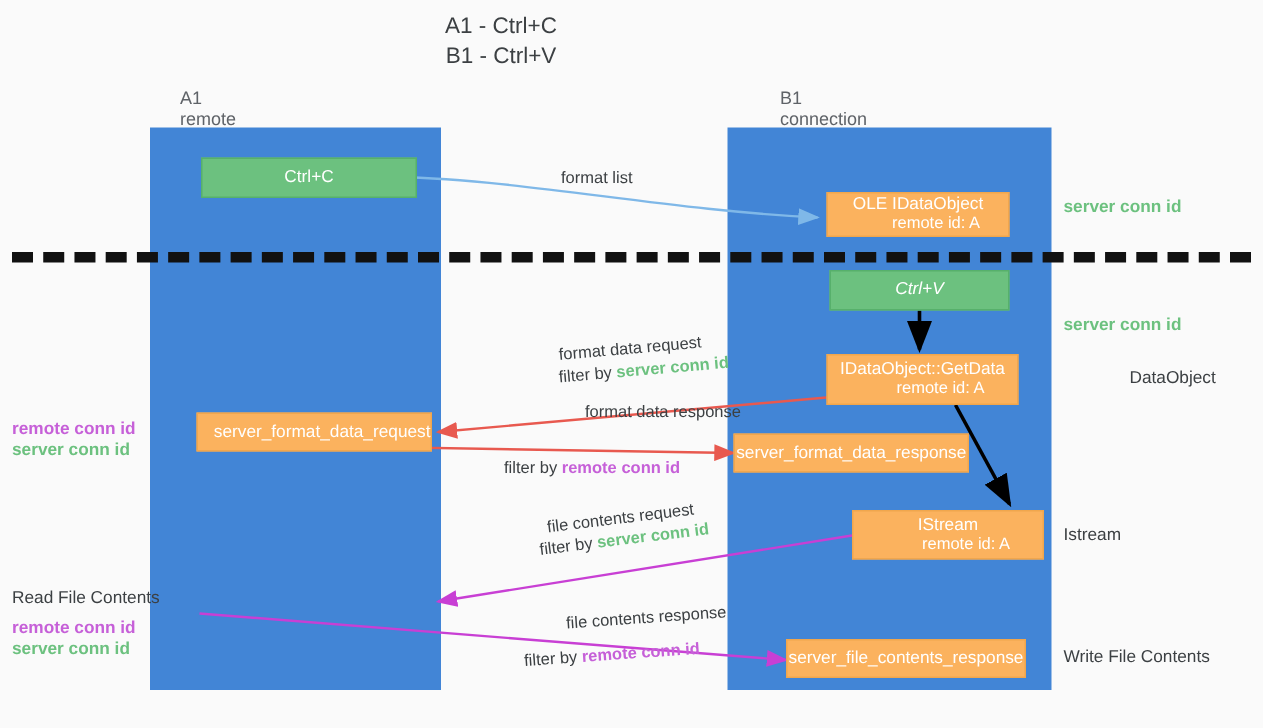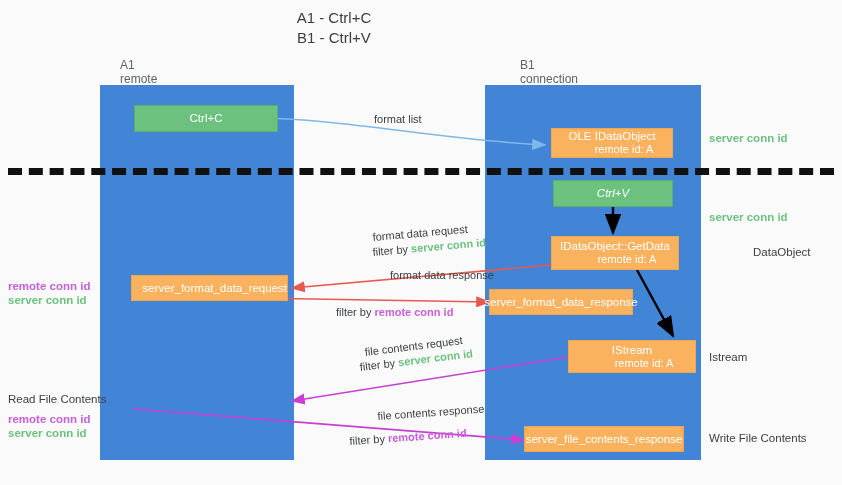--- a/index.html
+++ b/index.html
@@ -121,21 +121,21 @@
 
   <div class="abs box orange" style="left:551px;top:236px;width:128px;height:34px;">
     <div>IDataObject::GetData</div>
     <div class="l2">remote id: A</div>
   </div>
 
   <div class="abs box orange" style="left:131px;top:275px;width:157px;height:26px;align-items:flex-end;">
     <div>server_format_data_request</div>
   </div>
 
-  <div class="abs box orange" style="left:489px;top:289px;width:144px;height:26px;">
+  <div class="abs box orange" style="left:489px;top:289px;width:157px;height:26px;">
     <div>server_format_data_response</div>
   </div>
 
   <div class="abs box orange" style="left:568px;top:340px;width:128px;height:33px;">
     <div>IStream</div>
     <div class="l2">remote id: A</div>
   </div>
 
 
   <div class="abs box orange" style="left:524px;top:426px;width:160px;height:26px;">

